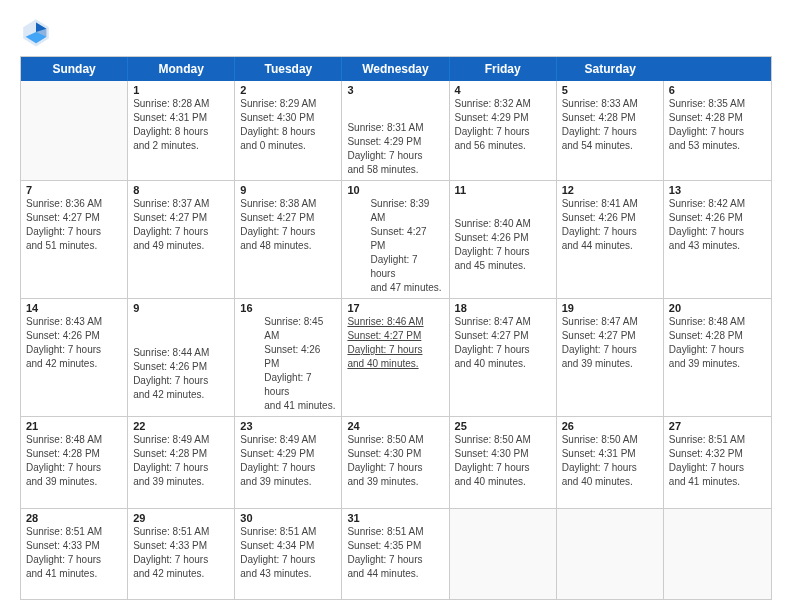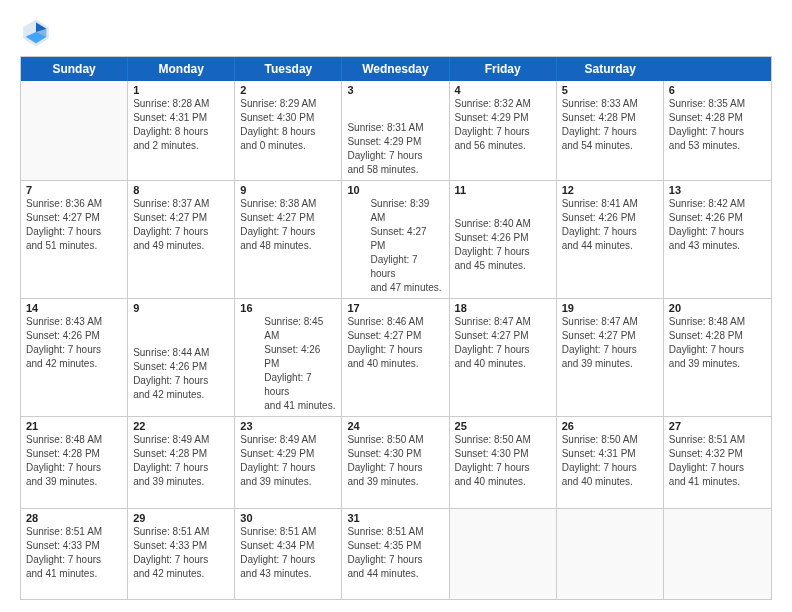--- a/index.html
+++ b/index.html
@@ -261,21 +261,21 @@
           </div>
           <div class="cal-cell">
             <span class="day-num">16</span>
             <div class="day-info" style="white-space: pre-line; margin-left: 24px;">Sunrise: 8:45 AM
 Sunset: 4:26 PM
 Daylight: 7 hours
 and 41 minutes.</div>
           </div>
           <div class="cal-cell">
             <span class="day-num">17</span>
-            <div class="day-info" style="white-space: pre-line;">Sunrise: 8:46 AM
+            <div class="day-info" style="white-space: pre-line; text-decoration: underline;">Sunrise: 8:46 AM
 Sunset: 4:27 PM
 Daylight: 7 hours
 and 40 minutes.</div>
           </div>
           <div class="cal-cell">
             <span class="day-num">18</span>
             <div class="day-info" style="white-space: pre-line;">Sunrise: 8:47 AM
 Sunset: 4:27 PM
 Daylight: 7 hours
 and 40 minutes.</div>

